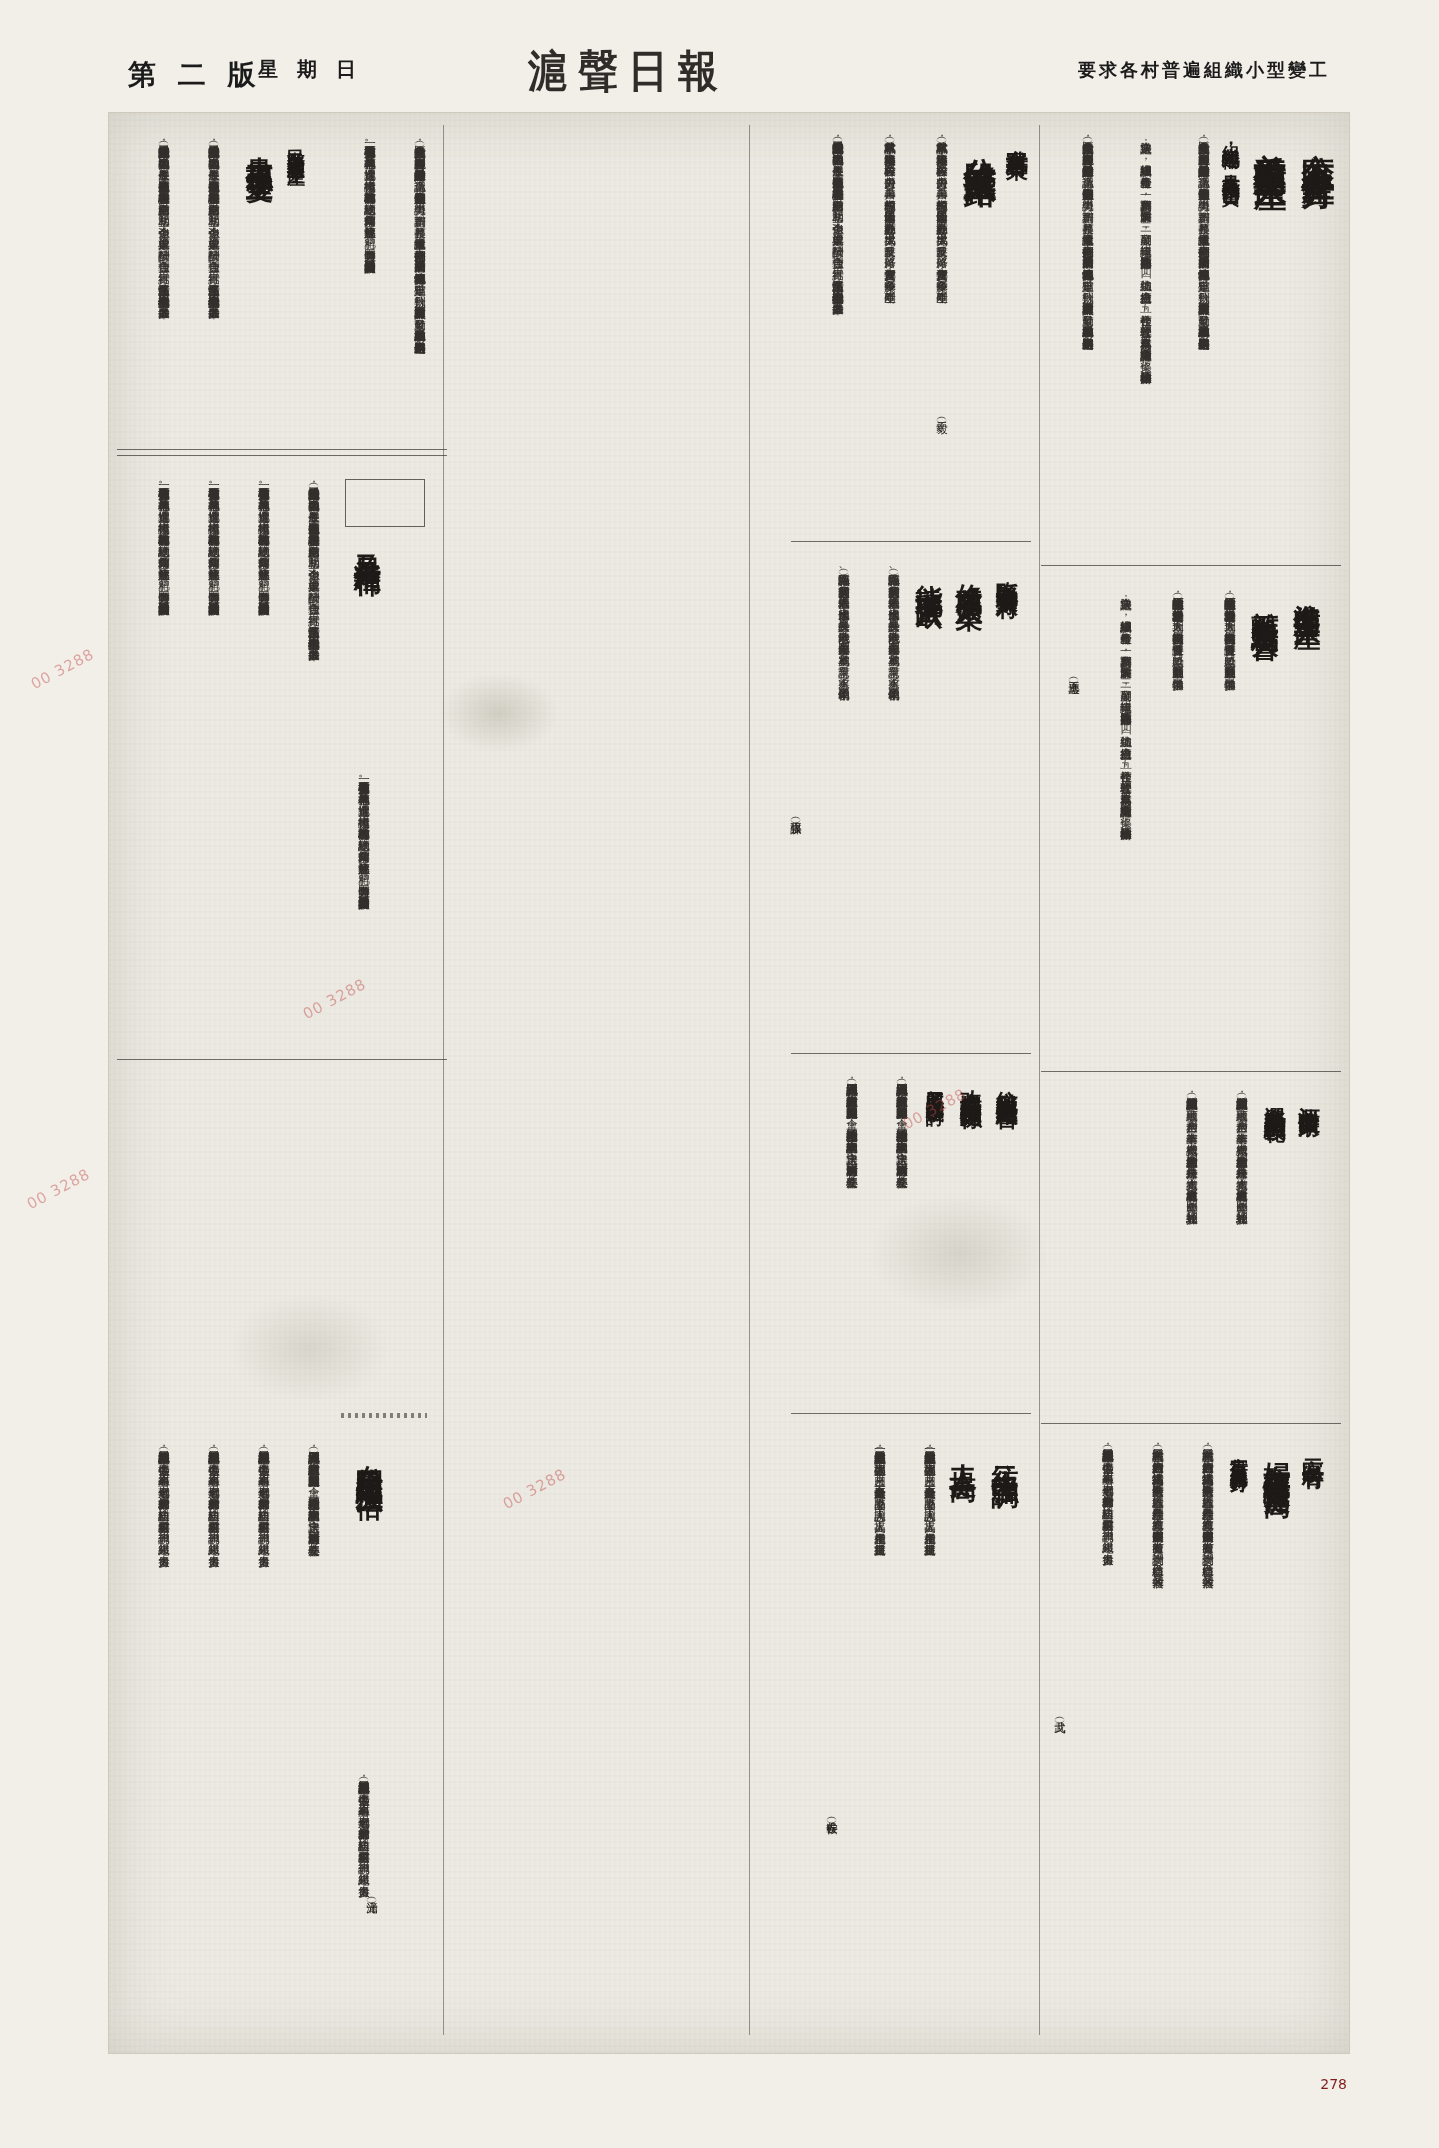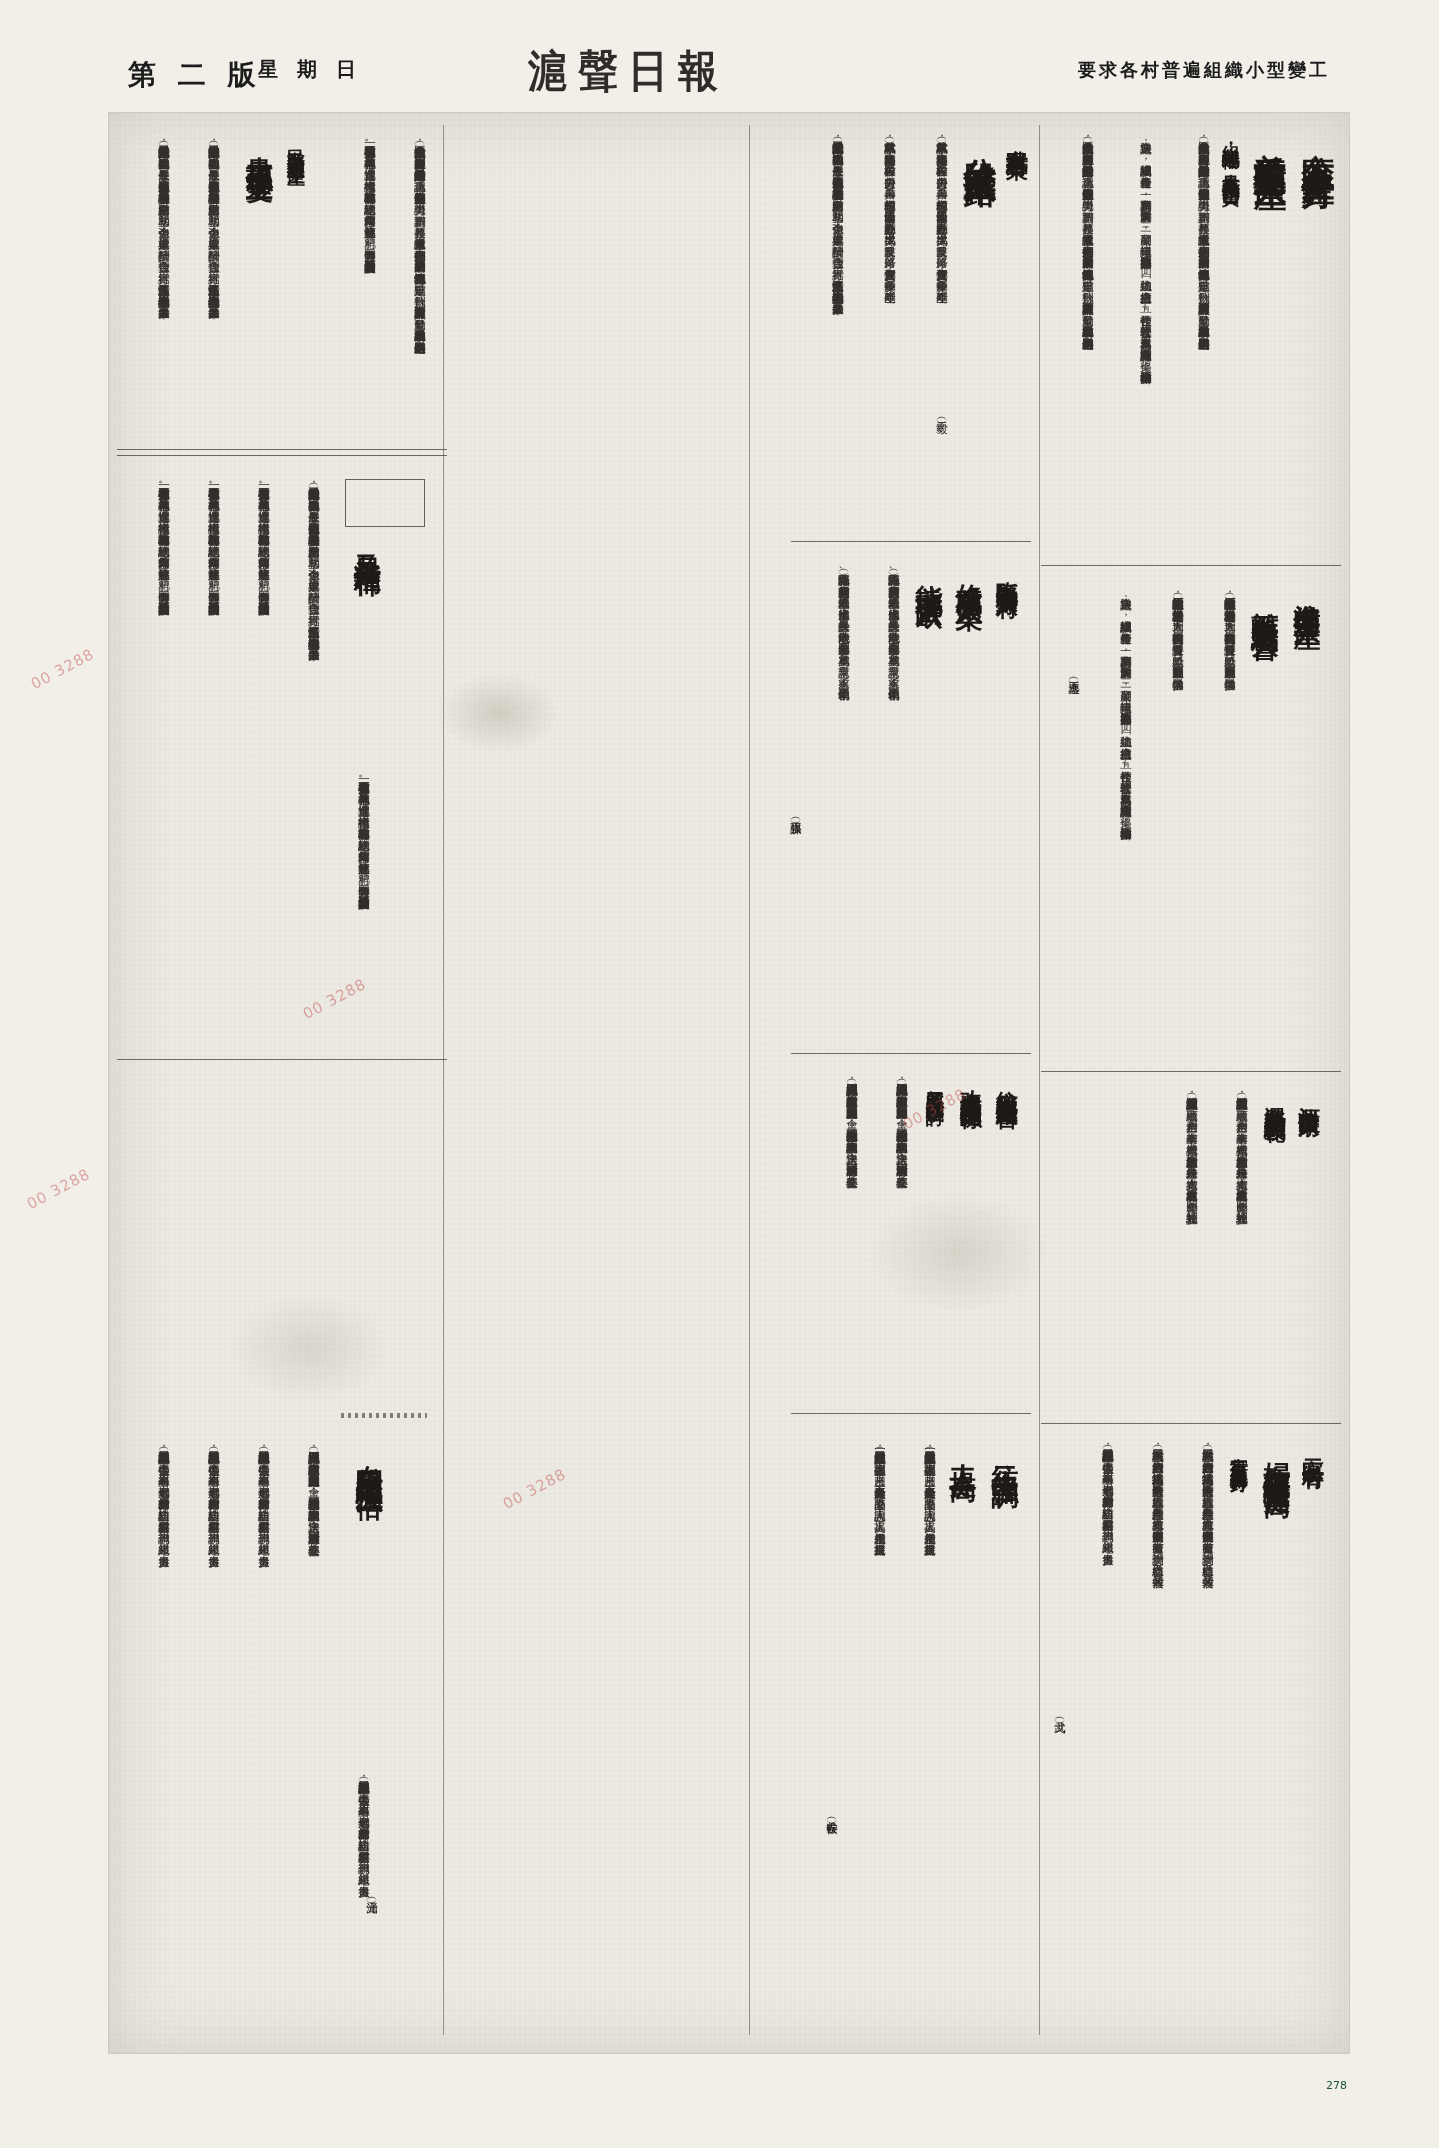--- a/index.html
+++ b/index.html
@@ -146,22 +146,22 @@
     font-size: 15px;
     font-family: "DejaVu Sans", sans-serif;
     transform: rotate(-28deg);
     letter-spacing: 1px;
     pointer-events: none;
   }
   .pageno {
     position: absolute;
     right: 92px;
     bottom: 56px;
-    font-size: 11px;
-    color: #14532d;
+    font-size: 14px;
+    color: #7f1d1d;
     font-family: "DejaVu Sans", sans-serif;
   }
   .smear {
     position: absolute;
     border-radius: 50%;
     pointer-events: none;
   }
   .logo-box {
     position: absolute;
     border: 1px solid #2a2724;

